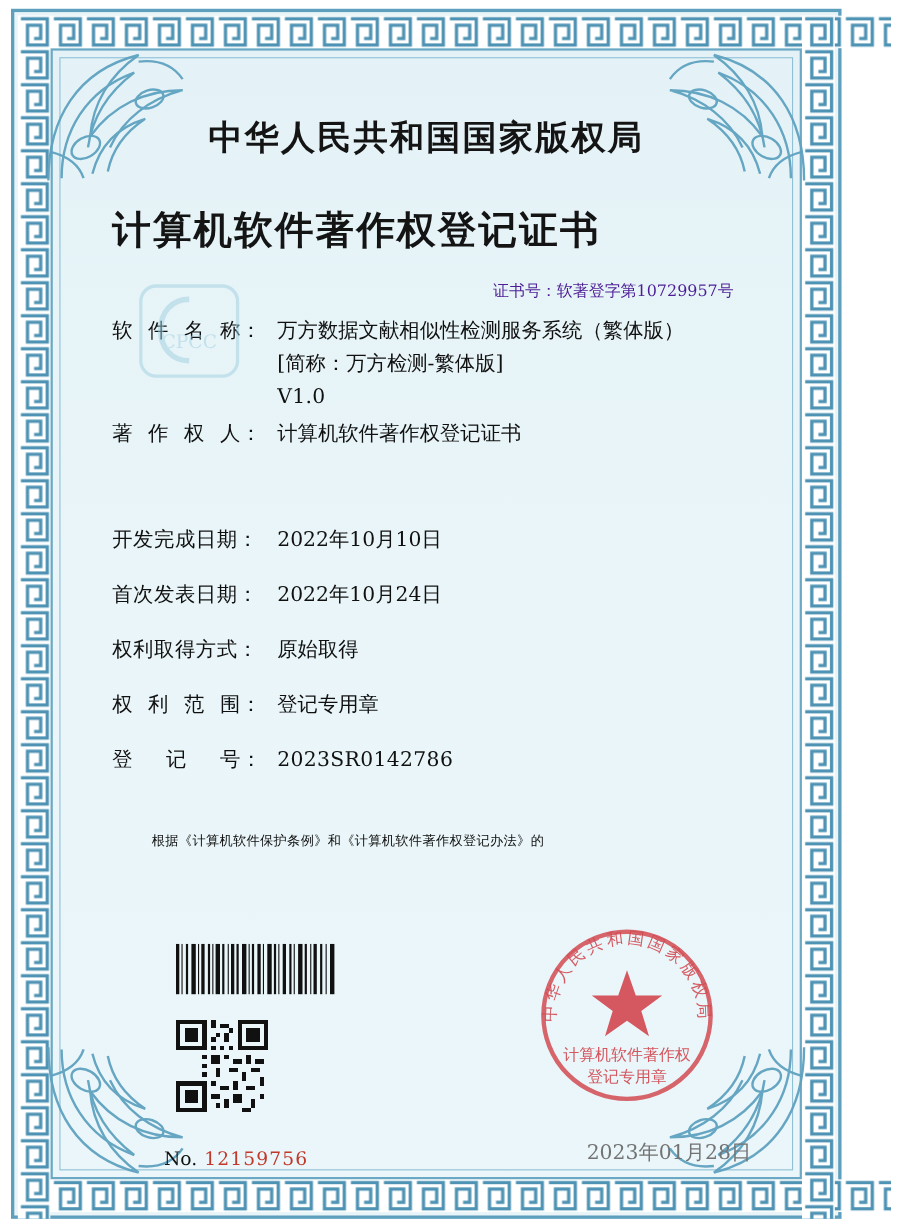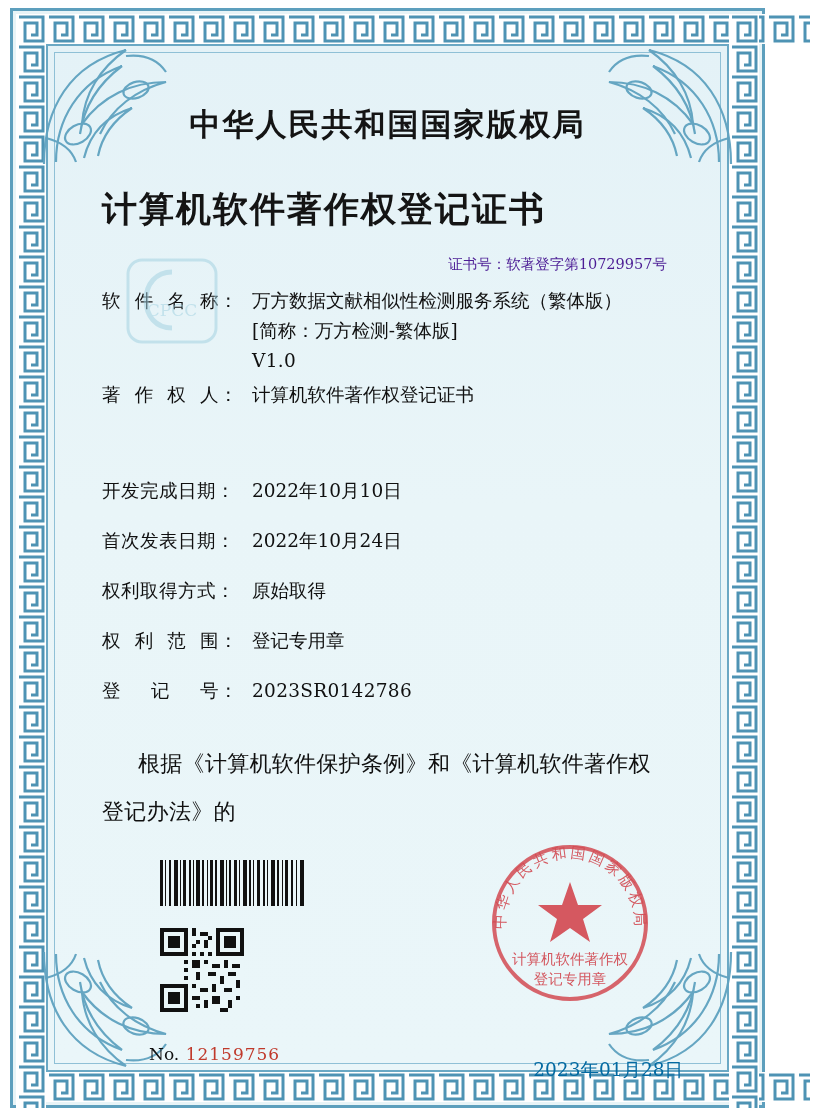--- a/index.html
+++ b/index.html
@@ -143,21 +143,21 @@
   }
   .field-value .sub { display: block; }
   .mono { font-family: "DejaVu Serif", serif; letter-spacing: .3px; }
 
   .gap-1 { height: 46px; }
 
   .field-row.spaced { margin-bottom: 20px; }
 
   .statement {
     margin-top: 34px;
-    font-size: 22px;
+    font-size: 12px;
     line-height: 48px;
     color: #101010;
     font-family: "DejaVu Serif", serif;
     letter-spacing: .3px;
   }
   .statement .p1 { text-indent: 36px; }
 
   
   .codes {
     position: absolute;
@@ -183,23 +183,23 @@
     font-size: 17px;
     color: #c0392b;
     font-family: "DejaVu Serif", serif;
     letter-spacing: 1px;
   }
   .serial .prefix { color: #101010; letter-spacing: 0; }
 
   .issue-date {
     position: absolute;
     right: 82px;
-    bottom: 26px;
+    bottom: 48px;
     font-size: 18.5px;
-    color: #0369a1;
+    color: #737373;
     font-family: "DejaVu Serif", serif;
   }
 
   
   .seal {
     position: absolute;
     right: 106px;
     bottom: 96px;
     width: 178px;
     height: 178px;

